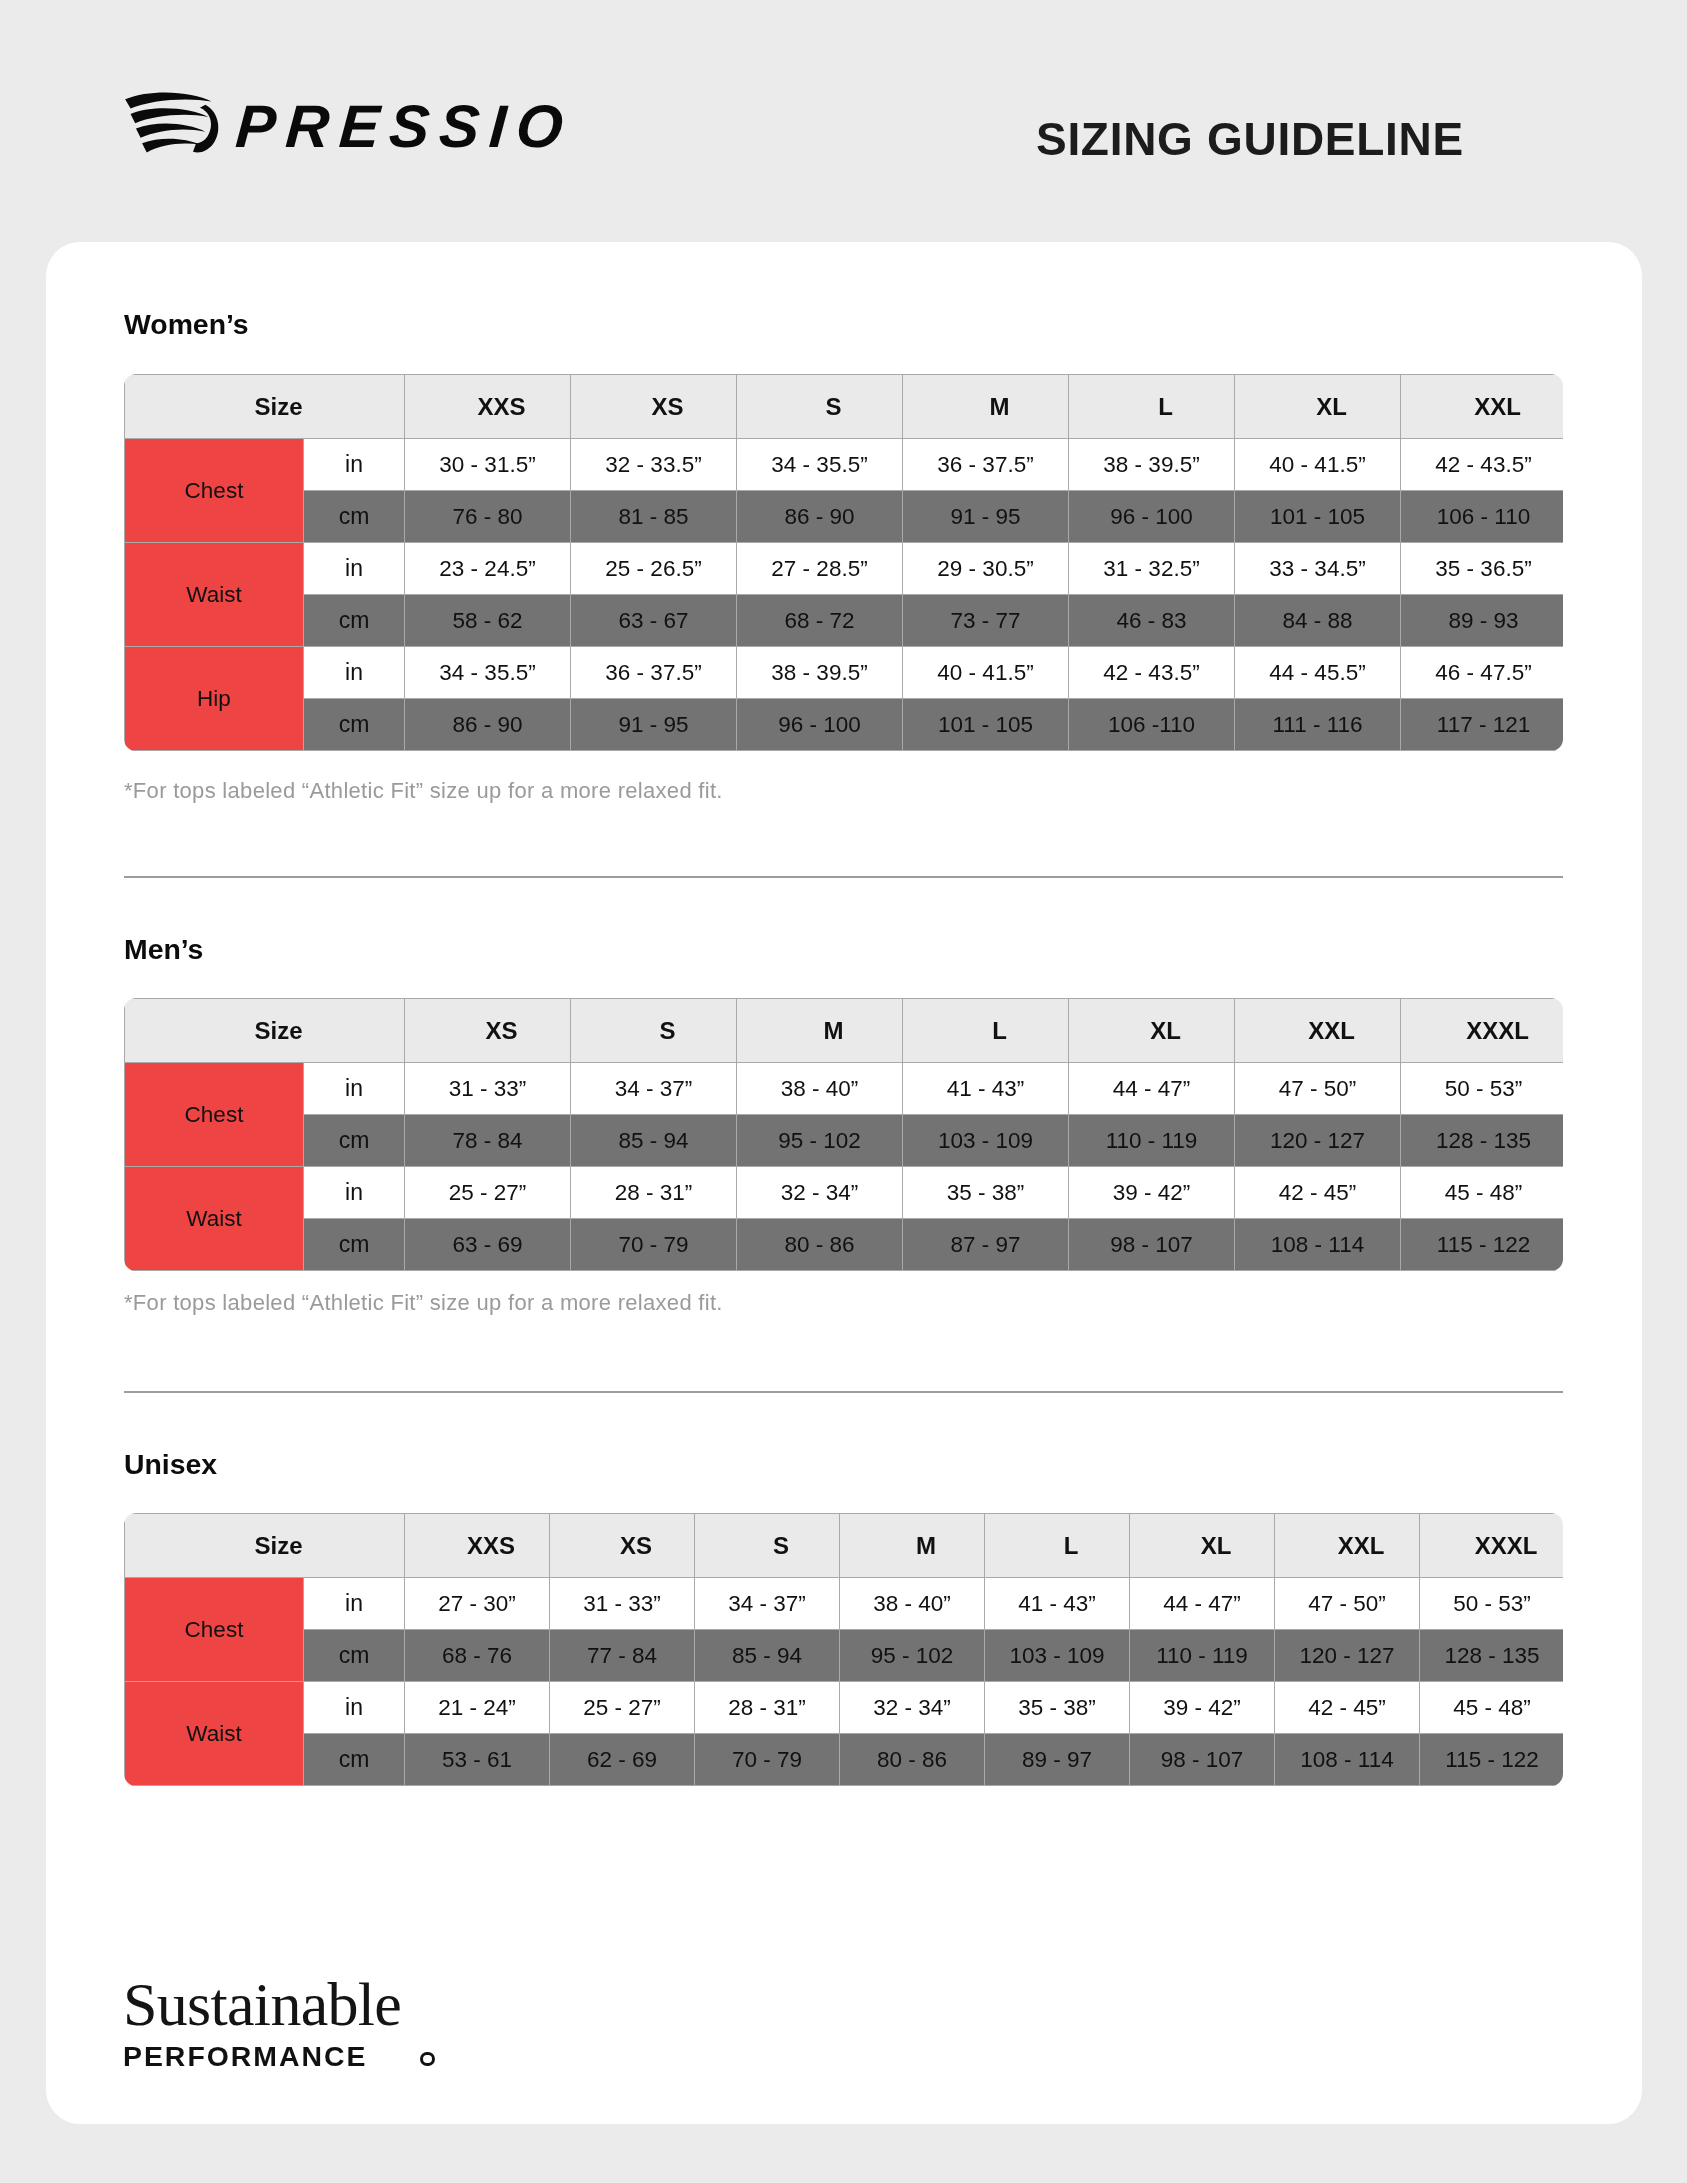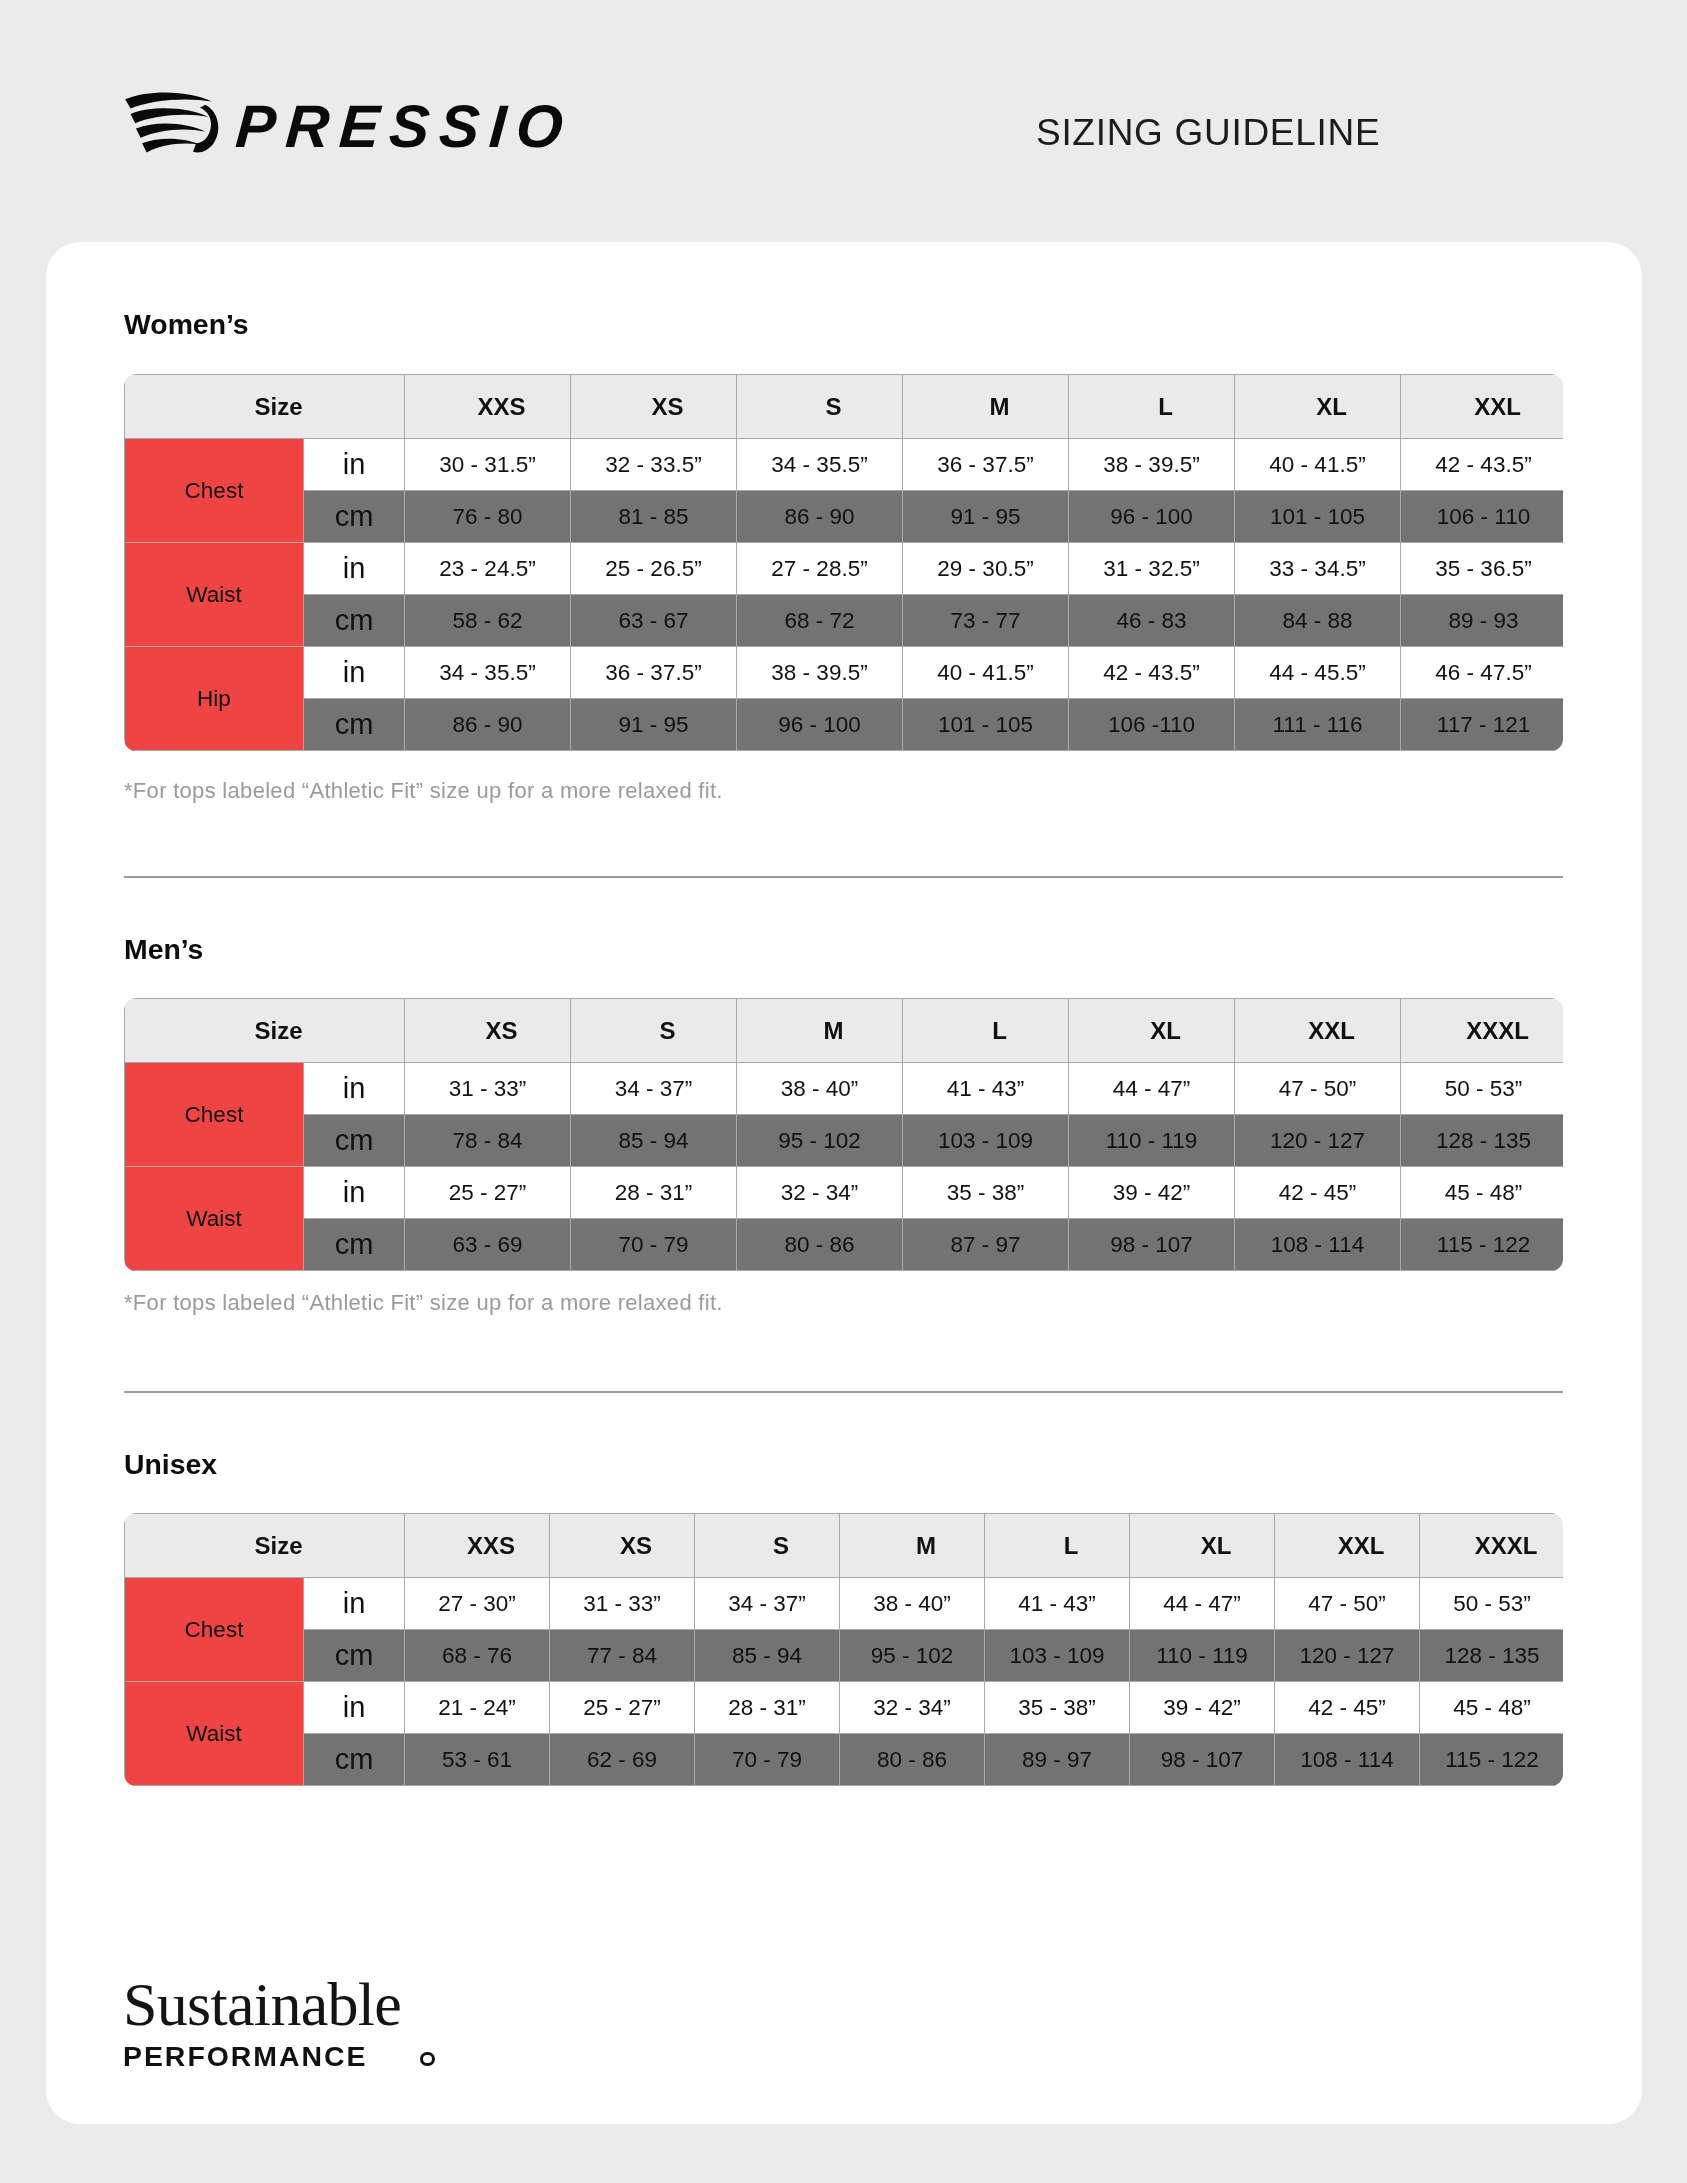--- a/index.html
+++ b/index.html
@@ -9,33 +9,33 @@
     font-family:"Liberation Sans", sans-serif; color:#0f0f0f;
   }
   
   .brand { position:absolute; left:122px; top:90px; display:flex; align-items:center; gap:9.3px; }
   .brand svg { display:block; }
   .brand-text {
     font-style:italic; font-weight:700; font-size:60px; letter-spacing:10px;
     color:#0a0a0a; transform:skewX(-4deg); white-space:nowrap; line-height:1;
   }
   .page-title {
-    position:absolute; left:1036px; top:112px; font-size:37px; font-weight:400;
+    position:absolute; left:1036px; top:112px; font-size:46px; font-weight:700;
     color:#1c1c1c; letter-spacing:0.7px; white-space:nowrap;
   }
   
   .card { position:absolute; left:46px; top:242px; width:1596px; height:1882px;
           background:#ffffff; border-radius:34px; }
   .sec-heading { position:absolute; left:124px; font-size:28.4px; font-weight:600; color:#0c0c0c; line-height:1; }
   .tblwrap { position:absolute; left:124px; width:1439px; border-radius:12px; overflow:hidden; background:#fff; }
   .sz-table { border-collapse:collapse; table-layout:fixed; width:1439px; }
   .sz-table th, .sz-table td { border:1.3px solid #a9a9a9; text-align:center; vertical-align:middle; padding:0; }
   .sz-table th { height:63px; background:#eaeaea; font-size:24px; font-weight:700; color:#111;padding-left:28px; }
   .sz-table td { height:51px; font-size:22.5px; font-weight:400; background:#ffffff; color:#111; }
-  .sz-table td.unit { font-size:29px; }
+  .sz-table td.unit { font-size:23px; }
   .sz-table tr.row-cm td { background:#737373; }
   .sz-table tr.row-cm td.mlabel, .sz-table td.mlabel { background:#ef4444; }
   .footnote { position:absolute; left:124px; font-size:22px; color:#9a9a9a; letter-spacing:0.3px; }
   .divider { position:absolute; left:124px; width:1439px; height:2px; background:#9c9c9c; }
   
   .footer-logo { position:absolute; left:123px; top:1973px; }
   .footer-line1 { font-family:"Liberation Serif", serif; font-size:62px; letter-spacing:-0.7px;
                   color:#141414; line-height:1.0; }
   .footer-line2 { margin-top:6.6px; font-size:28.4px; font-weight:700; letter-spacing:2px;
                   color:#111; line-height:1; display:flex; align-items:center;gap:46px; }

